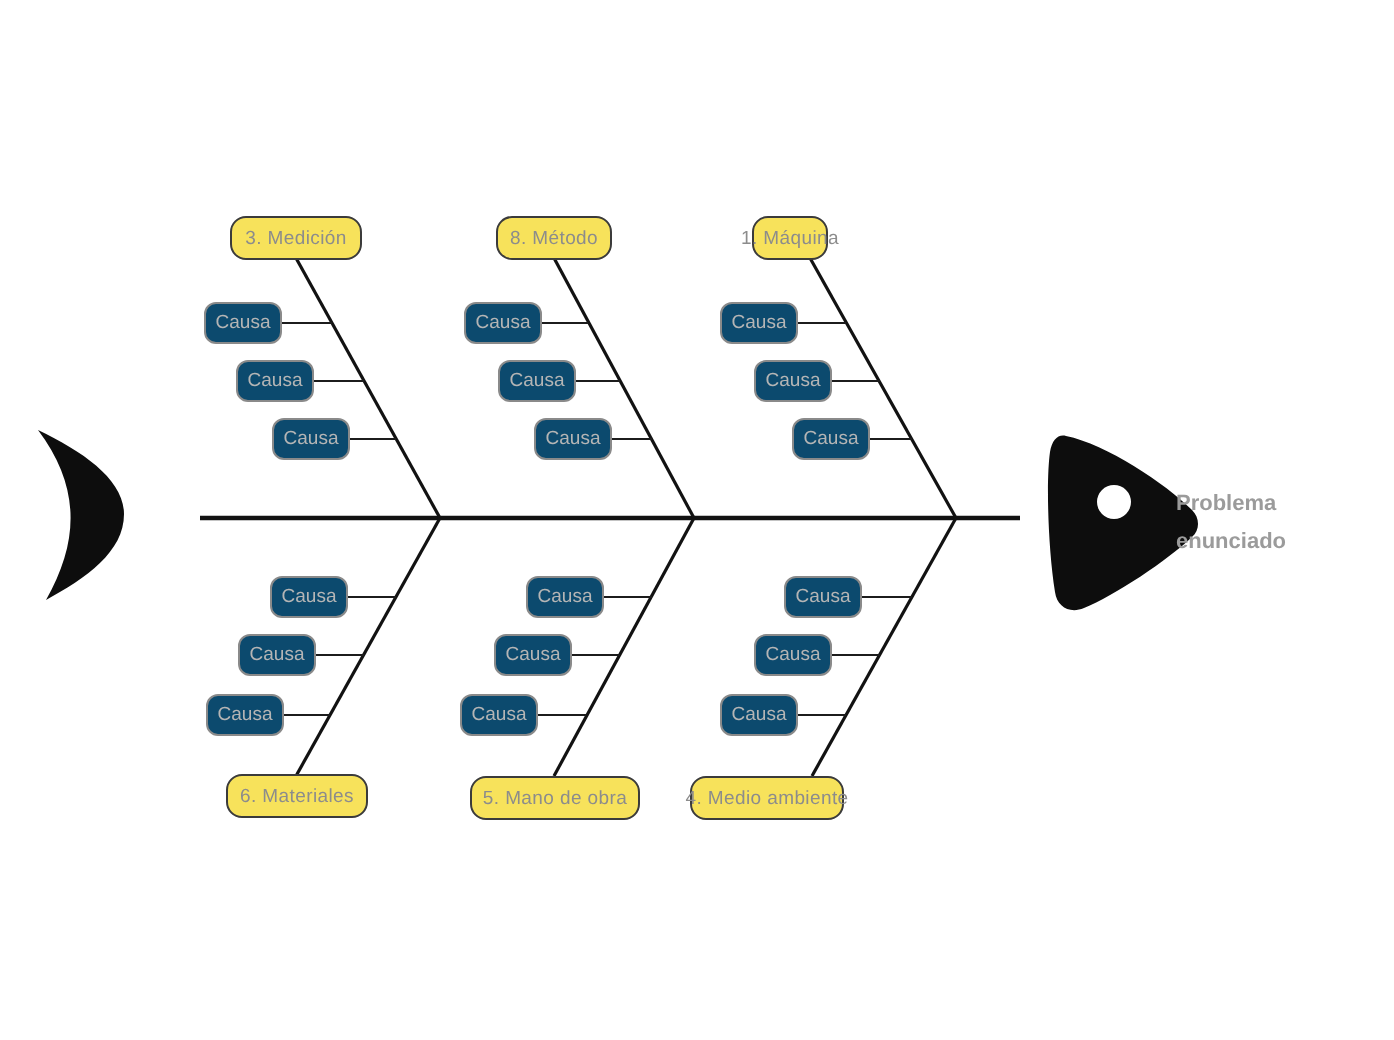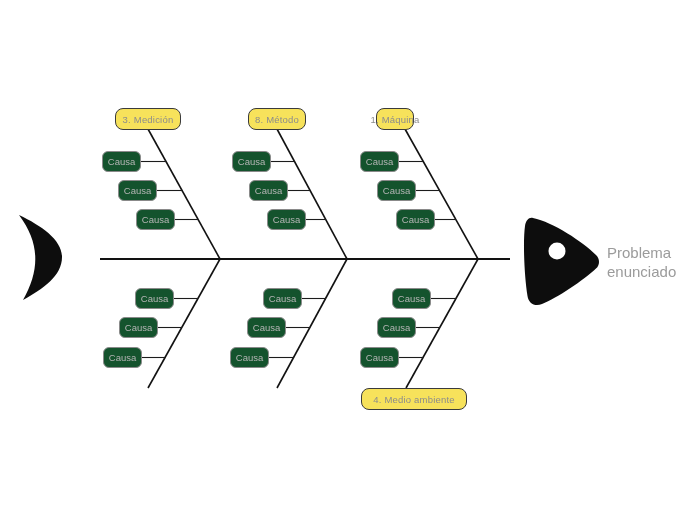--- a/index.html
+++ b/index.html
@@ -7,26 +7,26 @@
     position:relative; width:697px; height:520px; background:#ffffff;
     font-family:"Liberation Sans", sans-serif; overflow:hidden;
   }
   .canvas svg { position:absolute; left:0; top:0; }
   .node { position:absolute; box-sizing:border-box; display:flex; align-items:center; justify-content:center; white-space:nowrap; }
   .category {
     height:22px; background:#F7E25B; border:1.5px solid #3B3B3B; border-radius:8px;
     color:#8C8C8C; font-size:9.5px; letter-spacing:.2px;
   }
   .cause {
-    width:39px; height:21px; background:#14532d; border:1.5px solid #8A8A8A; border-radius:6px;
+    width:39px; height:21px; background:#0c4a6e; border:1.5px solid #8A8A8A; border-radius:6px;
     color:#B5B5B5; font-size:9.5px;
   }
   .problem-label {
-    position:absolute; left:607px; top:243px; width:76px;
-    color:#9B9B9B; font-size:15px; font-weight:400; line-height:19px;
+    position:absolute; left:588px; top:243px; width:76px;
+    color:#9B9B9B; font-size:11px; font-weight:700; line-height:19px;
   }
 </style>
 </head>
 <body>
 
 <div class="canvas">
 
   <svg width="697" height="520" viewBox="0 0 697 520">
 
     <path d="M 19,215 C 42,226 62,240 62,257 C 62,276 43,289 23,300 C 40,270 40,243 19,215 Z" fill="#0D0D0D"></path>
@@ -67,21 +67,23 @@
     <path d="M 533,218 C 553,222 583,242 596,255 C 600,259 600,265 596,268.5
              C 584,280 557,298 542,304 C 535,307 528.5,303.5 527.5,296
              C 524,274 523,240 525,226 C 526,220 529,217 533,218 Z" fill="#0D0D0D"></path>
     <circle cx="557" cy="251" r="8.5" fill="#ffffff"></circle>
   </svg>
 
   <div class="node category" style="left:115px;top:108px;width:66px">3. Medición</div>
   <div class="node category" style="left:248px;top:108px;width:58px">8. Método</div>
   <div class="node category" style="left:376px;top:108px;width:38px">1. Máquina</div>
 
-  <div class="node category" style="left:361px;top:388px;width:106px">4. Medio ambiente</div>
+  <div class="node category" style="left:113px;top:387px;width:71px">6. Materiales</div>
+  <div class="node category" style="left:235px;top:388px;width:85px">5. Mano de obra</div>
+  <div class="node category" style="left:345px;top:388px;width:77px">4. Medio ambiente</div>
 
   <div class="node cause" style="left:102px;top:151px">Causa</div>
   <div class="node cause" style="left:118px;top:180px">Causa</div>
   <div class="node cause" style="left:136px;top:209px">Causa</div>
 
   <div class="node cause" style="left:232px;top:151px">Causa</div>
   <div class="node cause" style="left:249px;top:180px">Causa</div>
   <div class="node cause" style="left:267px;top:209px">Causa</div>
 
   <div class="node cause" style="left:360px;top:151px">Causa</div>

